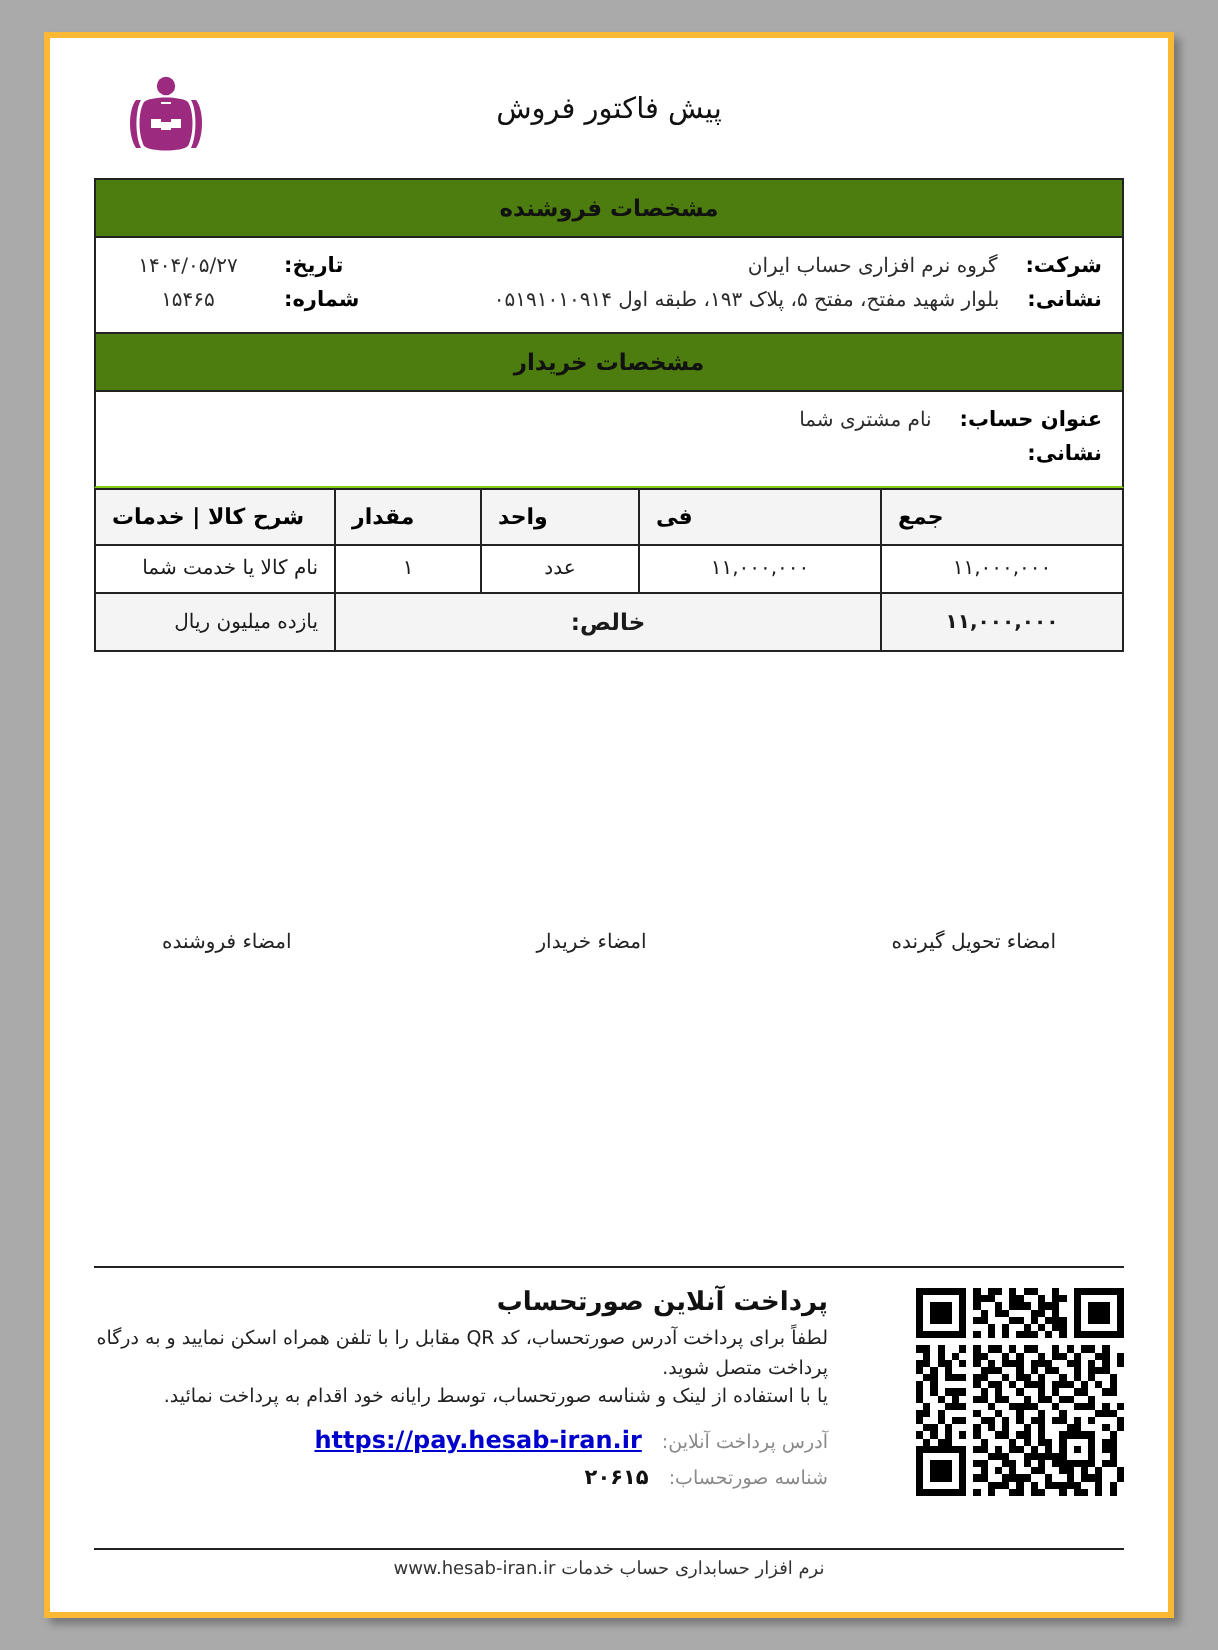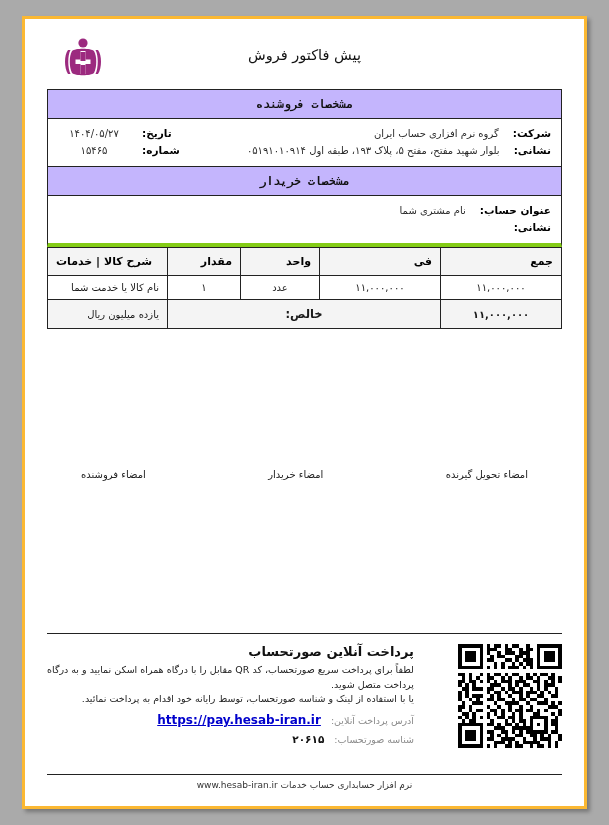--- a/index.html
+++ b/index.html
@@ -58,31 +58,30 @@
     color: #111111;
     letter-spacing: 0.2px;
   }
 
   
   .block {
     border: 1px solid #222222;
     border-bottom: none;
     box-sizing: border-box;
   }
-  .block.last { border-bottom: 4px solid #84cc16; }
+  .block.last { border-bottom: 1px solid #84cc16; }
 
   .band {
-    background: #c4b5fd;
+    background: #4d7c0f;
     border-bottom: 1px solid #222222;
     text-align: center;
     font-size: 11.5px;
     font-weight: bold;
     color: #111111;
     padding: 7px 0 7px;
-    font-family: Liberation Mono, monospace;
   }
 
   .kv-body { padding: 6px 10px 7px; }
 
   .kv-row {
     display: flex;
     align-items: baseline;
     padding: 2px 0 3px;
     font-size: 10px;
     color: #1a1a1a;
@@ -118,21 +117,21 @@
   table.items td {
     border: 1px solid #222222;
     padding: 6px 8px;
     color: #1a1a1a;
   }
   table.items thead th {
     background: #f4f4f4;
     font-weight: bold;
     font-size: 11px;
     color: #000000;
-    text-align: right;
+    text-align: left;
     padding: 7px 8px;
   }
   table.items thead th.desc-h { text-align: left; padding-right: 14px; }
   td.desc { text-align: right; }
   td.num  { text-align: center; }
   tr.total-row td {
     background: #f4f4f4;
     font-weight: bold;
     padding: 7px 8px;
   }
@@ -559,21 +558,21 @@
             <rect x="16" y="28" width="2" height="1"></rect>
               <rect x="20" y="28" width="1" height="1"></rect>
             <rect x="22" y="28" width="2" height="1"></rect>
               <rect x="27" y="28" width="1" height="1"></rect>
           </g>
         </svg>
       </div>
 
       <div class="pay-text">
         <div class="pay-title">پرداخت آنلاین صورتحساب</div>
-        <div class="pay-line">لطفاً برای پرداخت سریع صورتحساب، کد QR مقابل را با درگاه همراه اسکن نمایید و به درگاه پرداخت متصل شوید.</div>
+        <div class="pay-line">لطفاً برای پرداخت آدرس صورتحساب، کد QR مقابل را با تلفن همراه اسکن نمایید و به درگاه پرداخت متصل شوید.</div>
         <div class="pay-line">یا با استفاده از لینک و شناسه صورتحساب، توسط رایانه خود اقدام به پرداخت نمائید.</div>
 
         <div class="pay-kv">
           <span class="pk-lbl">آدرس پرداخت آنلاین:</span>
           <a class="pk-val" href="#">https://pay.hesab-iran.ir</a>
         </div>
 
         <div class="pay-kv plain">
           <span class="pk-lbl">شناسه صورتحساب:</span>
           <span class="pk-val">۲۰۶۱۵</span>

